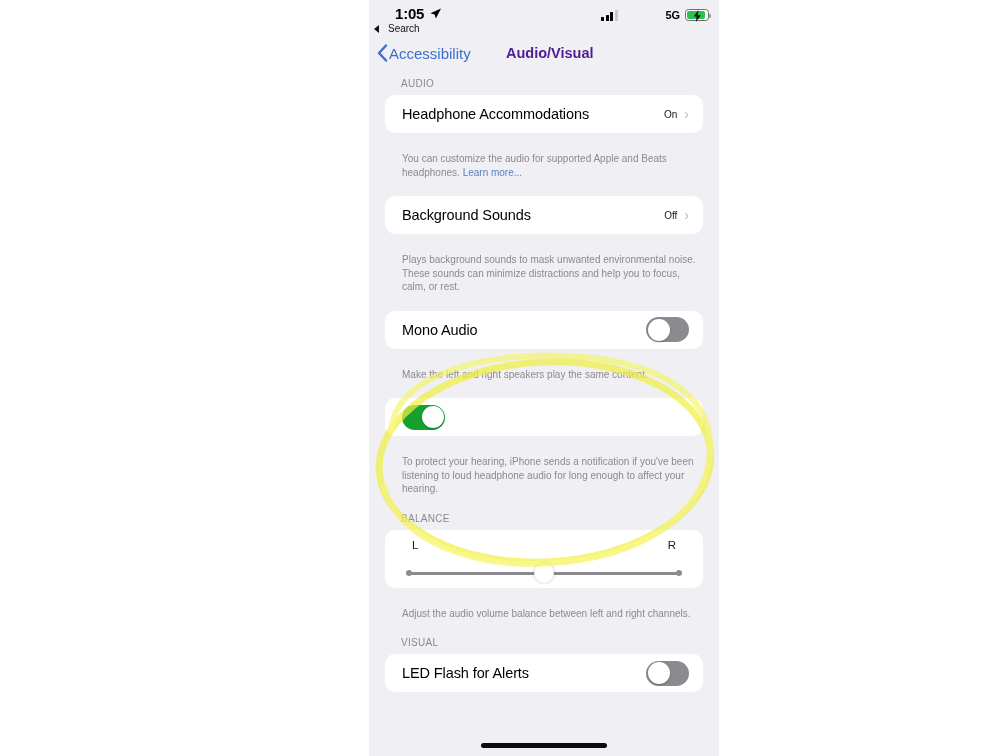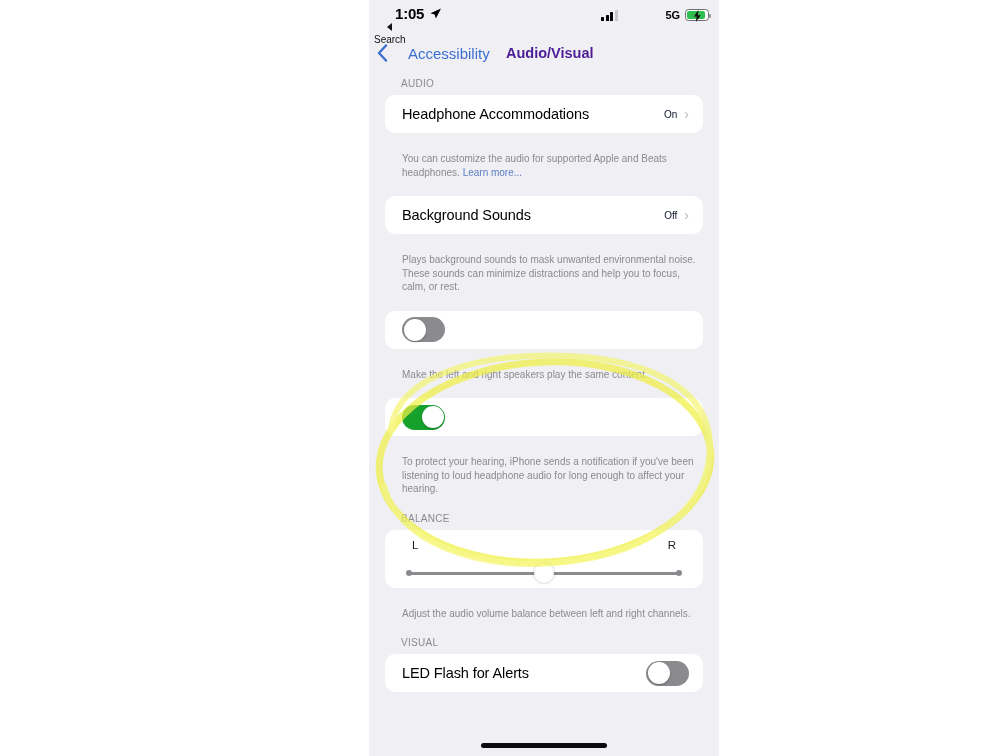--- a/index.html
+++ b/index.html
@@ -49,24 +49,23 @@
     color: #000;
     letter-spacing: -0.2px;
   }
   .loc-arrow { display: block; }
   .status-search {
     position: absolute;
     left: 5px;
     top: 23px;
     display: flex;
     align-items: center;
-    gap: 3px;
+    gap: 9px;
     font-size: 10px;
     color: #111;
-    flex-direction: column;
   }
   .search-caret {
     width: 0; height: 0;
     border-top: 4px solid transparent;
     border-bottom: 4px solid transparent;
     border-right: 5px solid #111;
   }
   .status-right {
     position: absolute;
     right: 10px;
@@ -136,21 +135,21 @@
     left: 0; top: 44px;
     width: 350px;
     height: 26px;
   }
   .nav-back {
     position: absolute;
     left: 8px;
     top: 0;
     display: flex;
     align-items: center;
-    gap: 20px;
+    gap: 1px;
     color: #3c6fd0;
     font-size: 15px;
     cursor: pointer;
   }
   .nav-title {
     position: absolute;
     left: 137px;
     top: 1px;
     font-size: 14.5px;
     font-weight: bold;
@@ -369,20 +368,21 @@
         <span class="row-value">Off</span>
         <span class="chev">›</span>
       </div>
     </div>
     <div class="footnote">Plays background sounds to mask unwanted environmental noise. These sounds can minimize distractions and help you to focus, calm, or rest.</div>
 
     <div class="gap"></div>
 
     <div class="card">
       <div class="row">
+        <span class="row-label">Mono Audio</span>
         <span class="toggle off">
             <span class="knob"></span>
           </span>
       </div>
     </div>
     <div class="footnote">Make the left and right speakers play the same content.</div>
 
     <div class="gap"></div>
 
     <div class="card">

